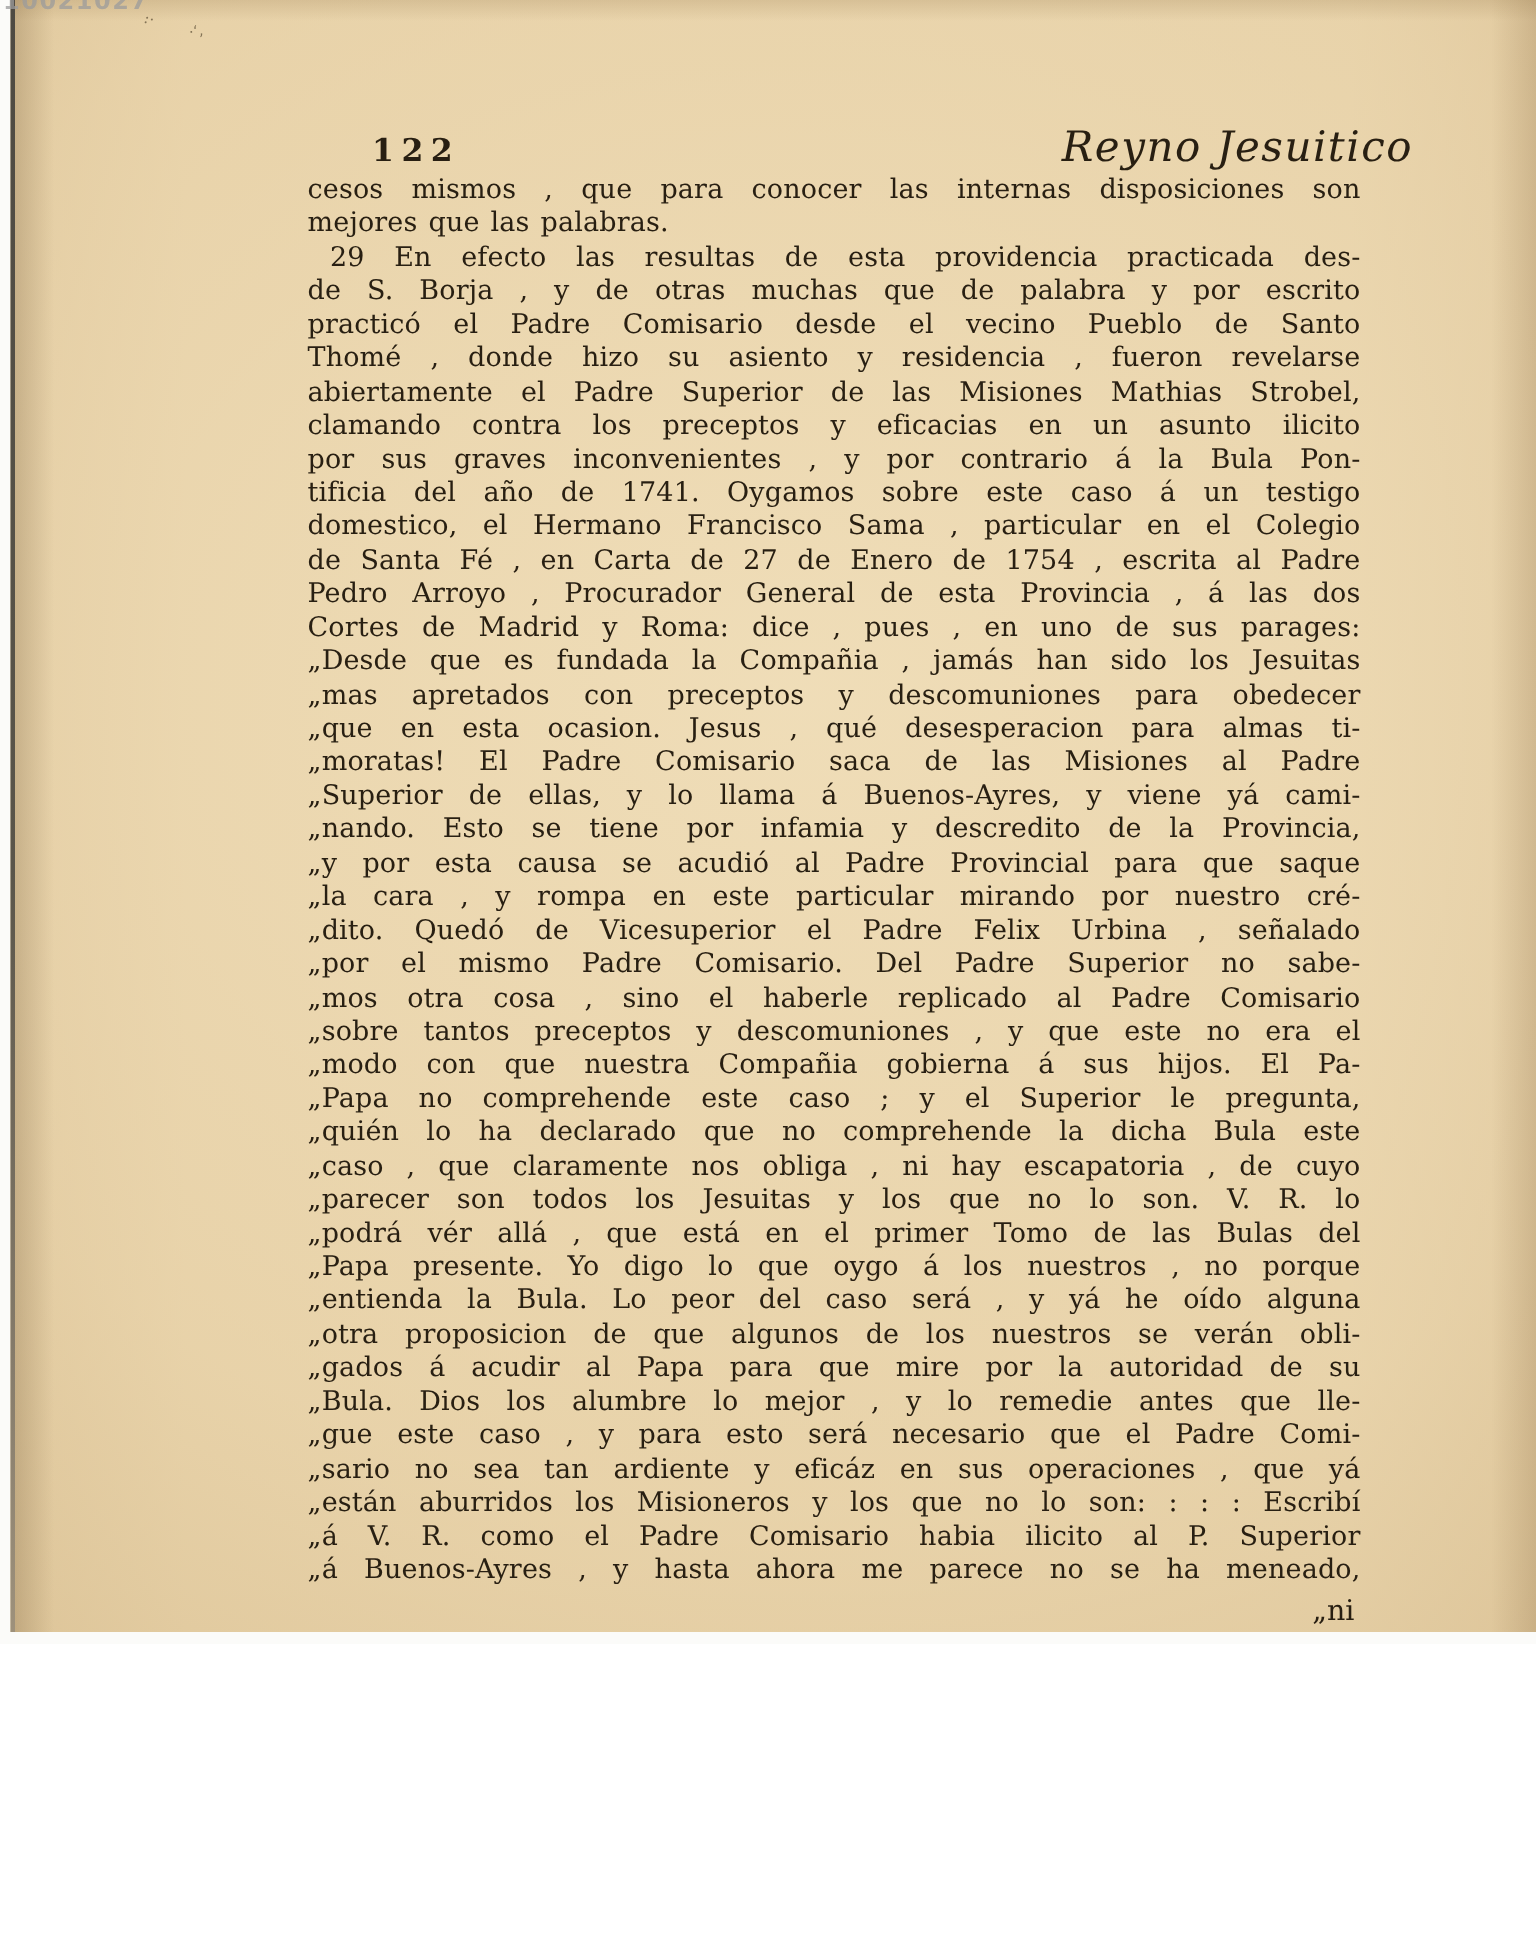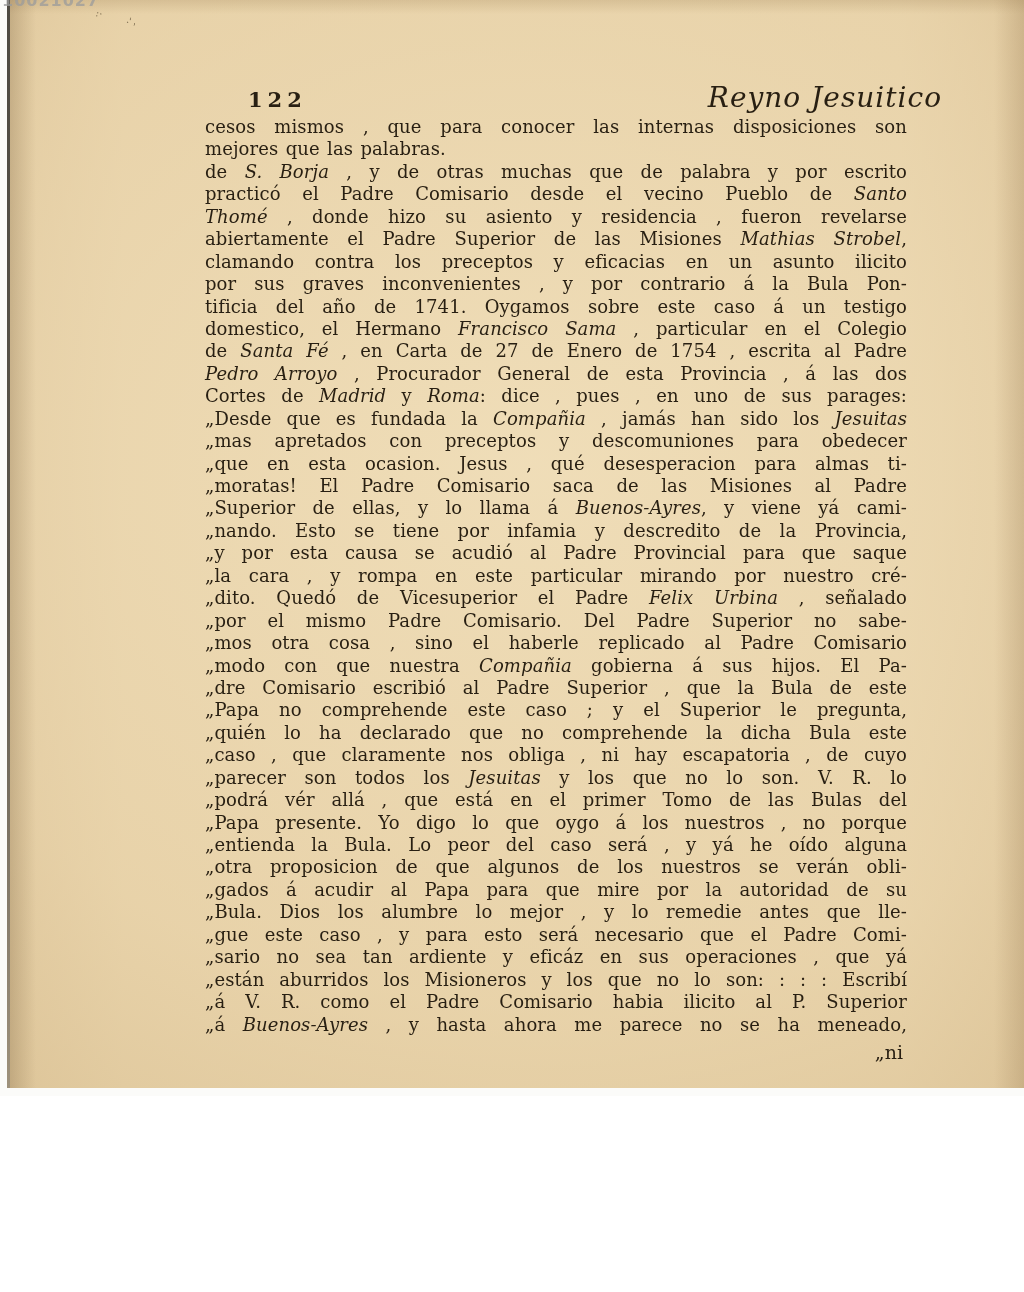--- a/index.html
+++ b/index.html
@@ -73,21 +73,21 @@
     letter-spacing:.1px;
     word-spacing:1.5px;
   }
   .line{
     text-align:justify;text-align-last:justify;
     white-space:normal;
     height:22.45px;overflow:visible;
   }
   .line.short{text-align-last:left;}
   .line.indent{text-indent:15px;}
-  .line .it{font-style:italic;}
+  .line .it{}
   .catchword-row{
     text-align:right;padding-right:4px;
     font-size:19px;margin-top:5px;
   }
 </style>
 </head>
 <body>
 
 <div class="scan">
 
@@ -104,20 +104,21 @@
 
   <div class="textblock">
     <div class="header-row">
       <span class="page-number">122</span>
       <span class="running-title">Reyno Jesuitico</span>
     </div>
 
     <div class="body-lines" id="body-lines">
         <div class="line"><span>cesos mismos , que para conocer las internas disposiciones son</span></div>
         <div class="line short"><span>mejores que las palabras.</span></div>
+        <div class="line indent"><span>29  En efecto las resultas de esta providencia practicada des-</span></div>
         <div class="line"><span>de </span><span class="it">S. Borja</span><span> , y de otras muchas que de palabra y por escrito</span></div>
         <div class="line"><span>practicó el Padre Comisario desde el vecino Pueblo de </span><span class="it">Santo</span></div>
         <div class="line"><span class="it">Thomé</span><span> , donde hizo su asiento y residencia , fueron revelarse</span></div>
         <div class="line"><span>abiertamente el Padre Superior de las Misiones </span><span class="it">Mathias Strobel</span><span>,</span></div>
         <div class="line"><span>clamando contra los preceptos y eficacias en un asunto ilicito</span></div>
         <div class="line"><span>por sus graves inconvenientes , y por contrario á la Bula Pon-</span></div>
         <div class="line"><span>tificia del año de 1741. Oygamos sobre este caso á un testigo</span></div>
         <div class="line"><span>domestico, el Hermano </span><span class="it">Francisco Sama</span><span> , particular en el Colegio</span></div>
         <div class="line"><span>de </span><span class="it">Santa Fé</span><span> , en Carta de 27 de Enero de 1754 , escrita al Padre</span></div>
         <div class="line"><span class="it">Pedro Arroyo</span><span> , Procurador General de esta Provincia , á las dos</span></div>
@@ -126,22 +127,22 @@
         <div class="line"><span>„mas apretados con preceptos y descomuniones para obedecer</span></div>
         <div class="line"><span>„que en esta ocasion. Jesus , qué desesperacion para almas ti-</span></div>
         <div class="line"><span>„moratas! El Padre Comisario saca de las Misiones al Padre</span></div>
         <div class="line"><span>„Superior de ellas, y lo llama á </span><span class="it">Buenos-Ayres</span><span>, y viene yá cami-</span></div>
         <div class="line"><span>„nando. Esto se tiene por infamia y descredito de la Provincia,</span></div>
         <div class="line"><span>„y por esta causa se acudió al Padre Provincial para que saque</span></div>
         <div class="line"><span>„la cara , y rompa en este particular mirando por nuestro cré-</span></div>
         <div class="line"><span>„dito. Quedó de Vicesuperior el Padre </span><span class="it">Felix Urbina</span><span> , señalado</span></div>
         <div class="line"><span>„por el mismo Padre Comisario. Del Padre Superior no sabe-</span></div>
         <div class="line"><span>„mos otra cosa , sino el haberle replicado al Padre Comisario</span></div>
+        <div class="line"><span>„sobre tantos preceptos y descomuniones , y que este no era el</span></div>
         <div class="line"><span>„modo con que nuestra </span><span class="it">Compañia</span><span> gobierna á sus hijos. El Pa-</span></div>
-        <div class="line"><span>„dre Comisario escribió al Padre Superior , que la Bula de este</span></div>
         <div class="line"><span>„Papa no comprehende este caso ; y el Superior le pregunta,</span></div>
         <div class="line"><span>„quién lo ha declarado que no comprehende la dicha Bula este</span></div>
         <div class="line"><span>„caso , que claramente nos obliga , ni hay escapatoria , de cuyo</span></div>
         <div class="line"><span>„parecer son todos los </span><span class="it">Jesuitas</span><span> y los que no lo son. V. R. lo</span></div>
         <div class="line"><span>„podrá vér allá , que está en el primer Tomo de las Bulas del</span></div>
         <div class="line"><span>„Papa presente. Yo digo lo que oygo á los nuestros , no porque</span></div>
         <div class="line"><span>„entienda la Bula. Lo peor del caso será , y yá he oído alguna</span></div>
         <div class="line"><span>„otra proposicion de que algunos de los nuestros se verán obli-</span></div>
         <div class="line"><span>„gados á acudir al Papa para que mire por la autoridad de su</span></div>
         <div class="line"><span>„Bula. Dios los alumbre lo mejor , y lo remedie antes que lle-</span></div>

